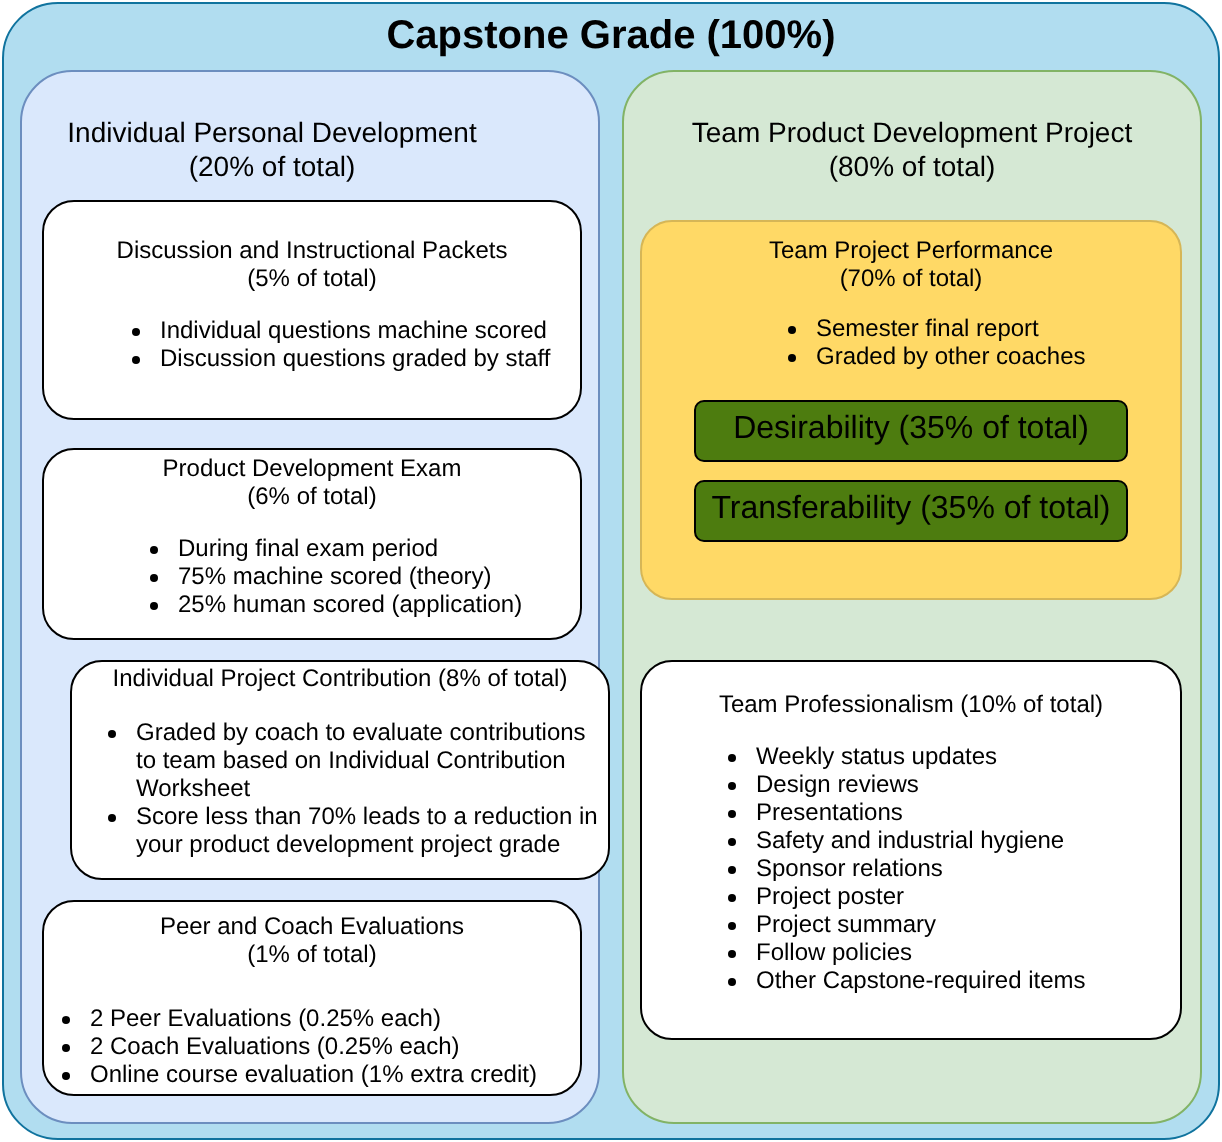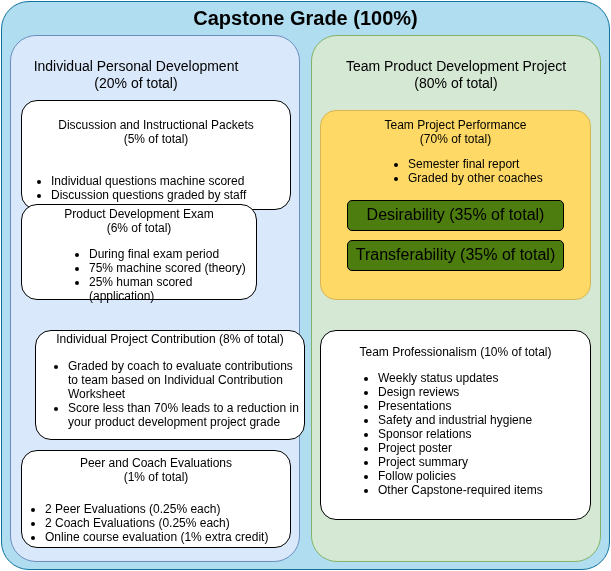--- a/index.html
+++ b/index.html
@@ -32,27 +32,27 @@
 <div class="abs col-title" style="left:10px; top:58px; width:252px;">
   <div>Individual Personal Development</div>
   <div>(20% of total)</div>
 </div>
 
 <div class="abs card" style="left:21px; top:100px; width:270px; height:110px;">
   <div class="card-title" style="margin-top:17px;">
     <div>Discussion and Instructional Packets</div>
     <div>(5% of total)</div>
   </div>
-  <ul style="margin-top:28px; padding-left:29px;">
+  <ul style="margin-top:12px; padding-left:58px;">
     <li>Individual questions machine scored</li>
     <li>Discussion questions graded by staff</li>
   </ul>
 </div>
 
-<div class="abs card" style="left:21px; top:204px; width:236px; height:96px;">
+<div class="abs card" style="left:21px; top:224px; width:270px; height:96px;">
   <div class="card-title" style="margin-top:2px;">
     <div>Product Development Exam</div>
     <div>(6% of total)</div>
   </div>
   <ul style="margin-top:12px; padding-left:67px;">
     <li>During final exam period</li>
     <li>75% machine scored (theory)</li>
     <li>25% human scored (application)</li>
   </ul>
 </div>

